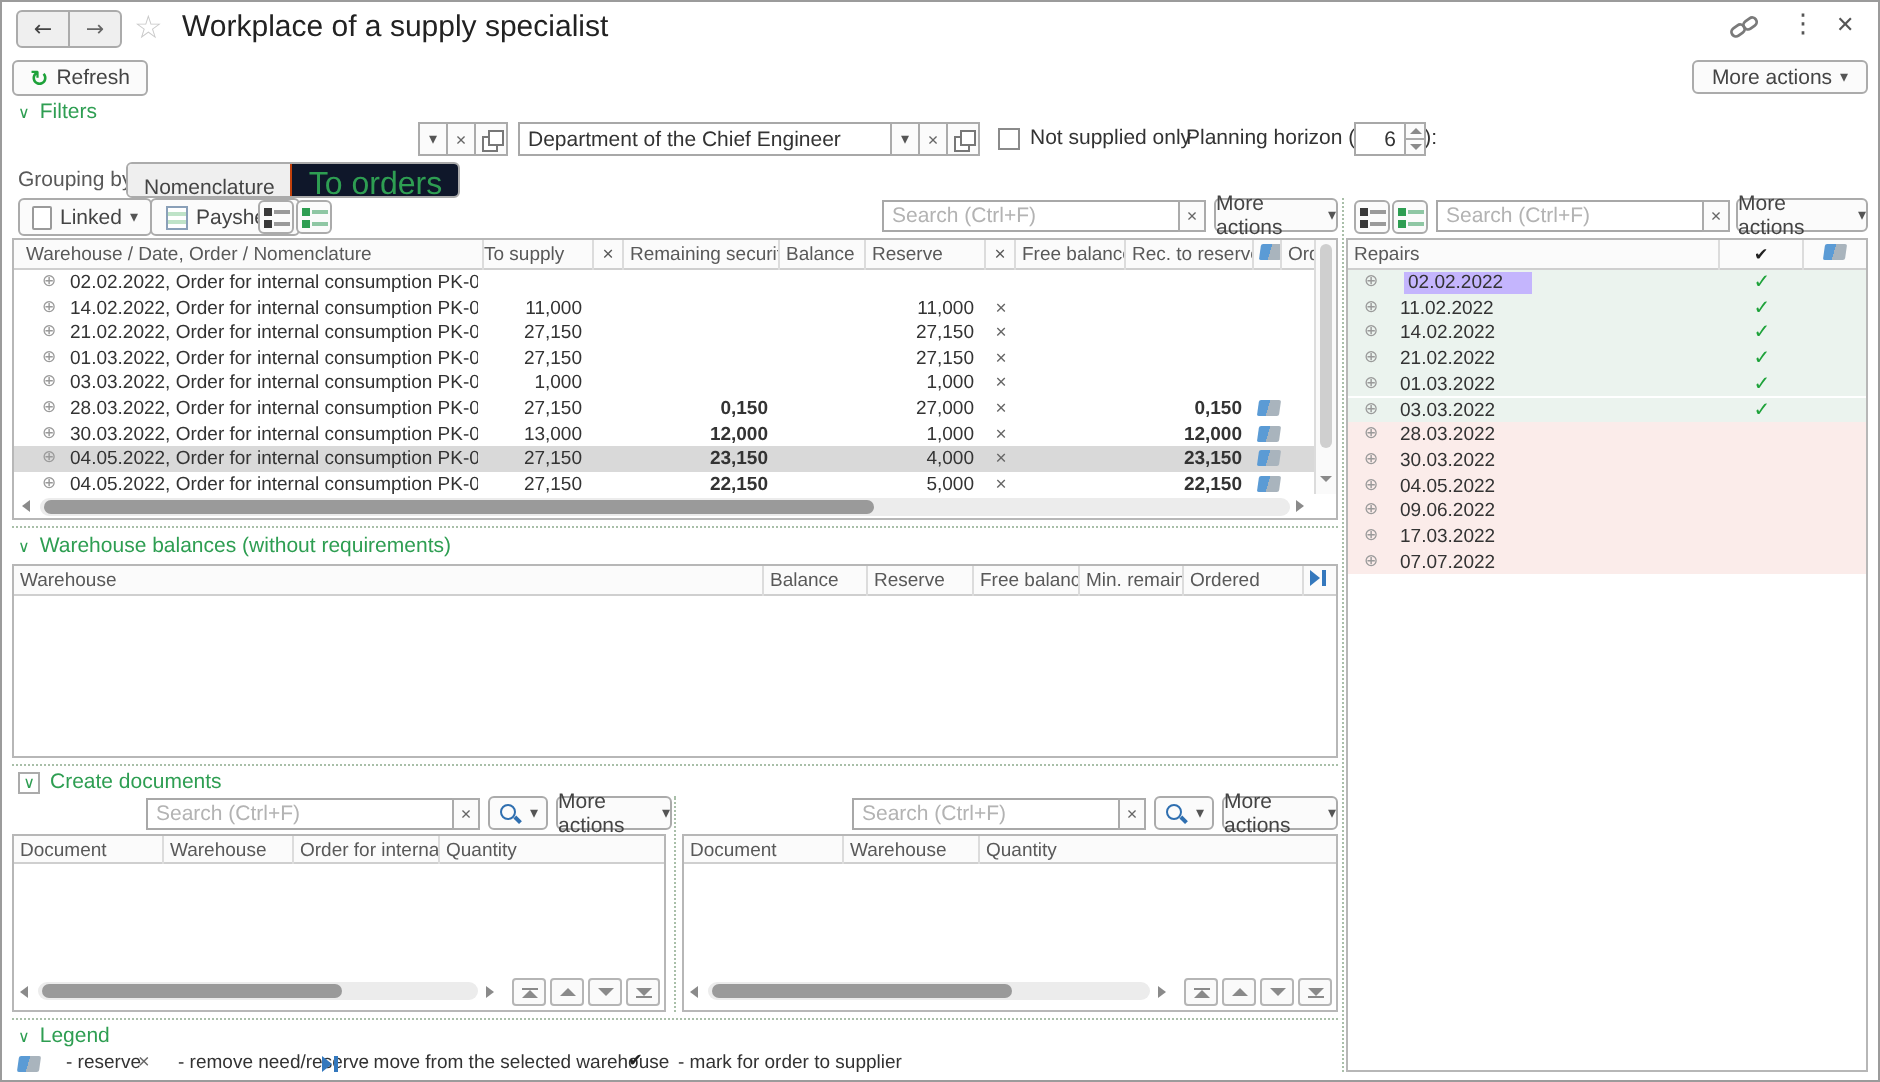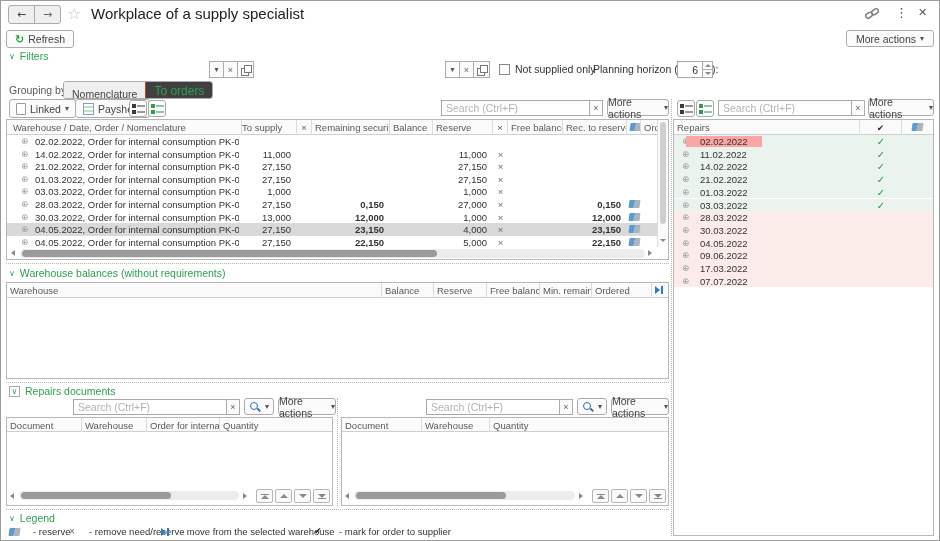--- a/index.html
+++ b/index.html
@@ -109,20 +109,23 @@
   <div class="smallbtn" style="left:208px;top:60px;width:15px;height:17px">
       <span class="ddglyph">▾</span>
     </div>
   <div class="smallbtn" style="left:222px;top:60px;width:15px;height:17px">
       <span>×</span>
     </div>
   <div class="smallbtn" style="left:236px;top:60px;width:17px;height:17px">
       <span class="opensq"></span>
     </div>
 
+  <div class="input" style="left:258px;top:60px;width:187px;height:17px">
+      <span>Department of the Chief Engineer</span>
+    </div>
   <div class="smallbtn" style="left:444px;top:60px;width:15px;height:17px">
       <span class="ddglyph">▾</span>
     </div>
   <div class="smallbtn" style="left:458px;top:60px;width:15px;height:17px">
       <span>×</span>
     </div>
   <div class="smallbtn" style="left:472px;top:60px;width:17px;height:17px">
       <span class="opensq"></span>
     </div>
 
@@ -135,21 +138,21 @@
   <div class="smallbtn" style="left:701px;top:60px;width:11px;height:9px">
       <span class="tri u" style="border-bottom-width:3px;border-left-width:3px;border-right-width:3px"></span>
     </div>
   <div class="smallbtn" style="left:701px;top:68px;width:11px;height:9px">
       <span class="tri d" style="border-top-width:3px;border-left-width:3px;border-right-width:3px"></span>
     </div>
 
   <div class="abs txt gray" style="left:8px;top:83px">Grouping by:</div>
   <div class="abs" style="left:62px;top:80px;height:18px;border:1px solid #ababab;border-radius:3px;display:flex;overflow:hidden">
     <div style="padding:6px 8px;background:#efefef;border-right:1px solid #c2410c;font-size:10.5px;color:#444">Nomenclature</div>
-    <div style="padding:2px 8px;background:#404040;font-size:12px;color:#2e9e52">To orders</div>
+    <div style="padding:2px 8px;background:#0f172a;font-size:16px;color:#2e9e52">To orders</div>
   </div>
 
   <div class="btn" style="left:8px;top:98px;height:19px;padding:0 6px">
     <span class="docic"></span>
     <span>Linked</span>
     <span class="ddglyph">▾</span>
   </div>
   <div class="btn" style="left:74px;top:98px;height:19px;padding:0 7px">
     <span class="payic"></span>
     <span>Paysheet</span>
@@ -348,21 +351,21 @@
           </span></div>
     </div>
   </div>
 
   <div class="dotted-h" style="left:5px;top:381px;width:663px"></div>
 
   <div class="seclbl" style="left:8px;top:384px">
     <span style="width:11px;height:11px;border:1px solid #ababab;display:flex;align-items:center;justify-content:center">
         <span class="chev">∨</span>
       </span>
-    <span>Repairs documents</span>
+    <span>Create documents</span>
   </div>
 
   <div class="input" style="left:72px;top:398px;width:154px;height:16px">
       <span class="placeholder">Search (Ctrl+F)</span>
     </div>
   <div class="smallbtn" style="left:225px;top:398px;width:14px;height:16px">
       <span>×</span>
     </div>
   <div class="btn" style="left:243px;top:397px;width:30px;height:17px">
       <span class="mag"></span>
@@ -473,21 +476,21 @@
 
   <div class="tbl" style="left:672px;top:118px;width:261px;height:417px">
     <div class="thead">
       <div class="hc" style="left:0;width:186px">Repairs</div>
       <div class="hc" style="left:186px;width:42px;text-align:center"><span style="font-family:'DejaVu Sans',sans-serif;font-size:8.5px;color:#222">✔</span></div>
       <div class="hc" style="left:228px;width:31px;border-right:none;text-align:center"><span class="flagic"></span></div>
     </div>
     <div class="abs" style="left:0;top:15px;right:0;bottom:0;overflow:hidden" id="repairs-rows">
         <div class="rrow g" style="top: 0px;">
           <span class="treeic" style="left: 8px;">⊕</span>
-          <span style="left: 12px; background: #fca5a5; padding: 0px 14px 0px 14px;">02.02.2022</span>
+          <span style="left: 28px; background: #c4b5fd; padding: 0px 14px 0px 2px;">02.02.2022</span>
           <span class="rcheck">✓</span>
         </div>
         <div class="rrow g" style="top: 12.7px;">
           <span class="treeic" style="left: 8px;">⊕</span>
           <span style="left: 26px;">11.02.2022</span>
           <span class="rcheck">✓</span>
         </div>
         <div class="rrow g" style="top: 25.4px;">
           <span class="treeic" style="left: 8px;">⊕</span>
           <span style="left: 26px;">14.02.2022</span>

